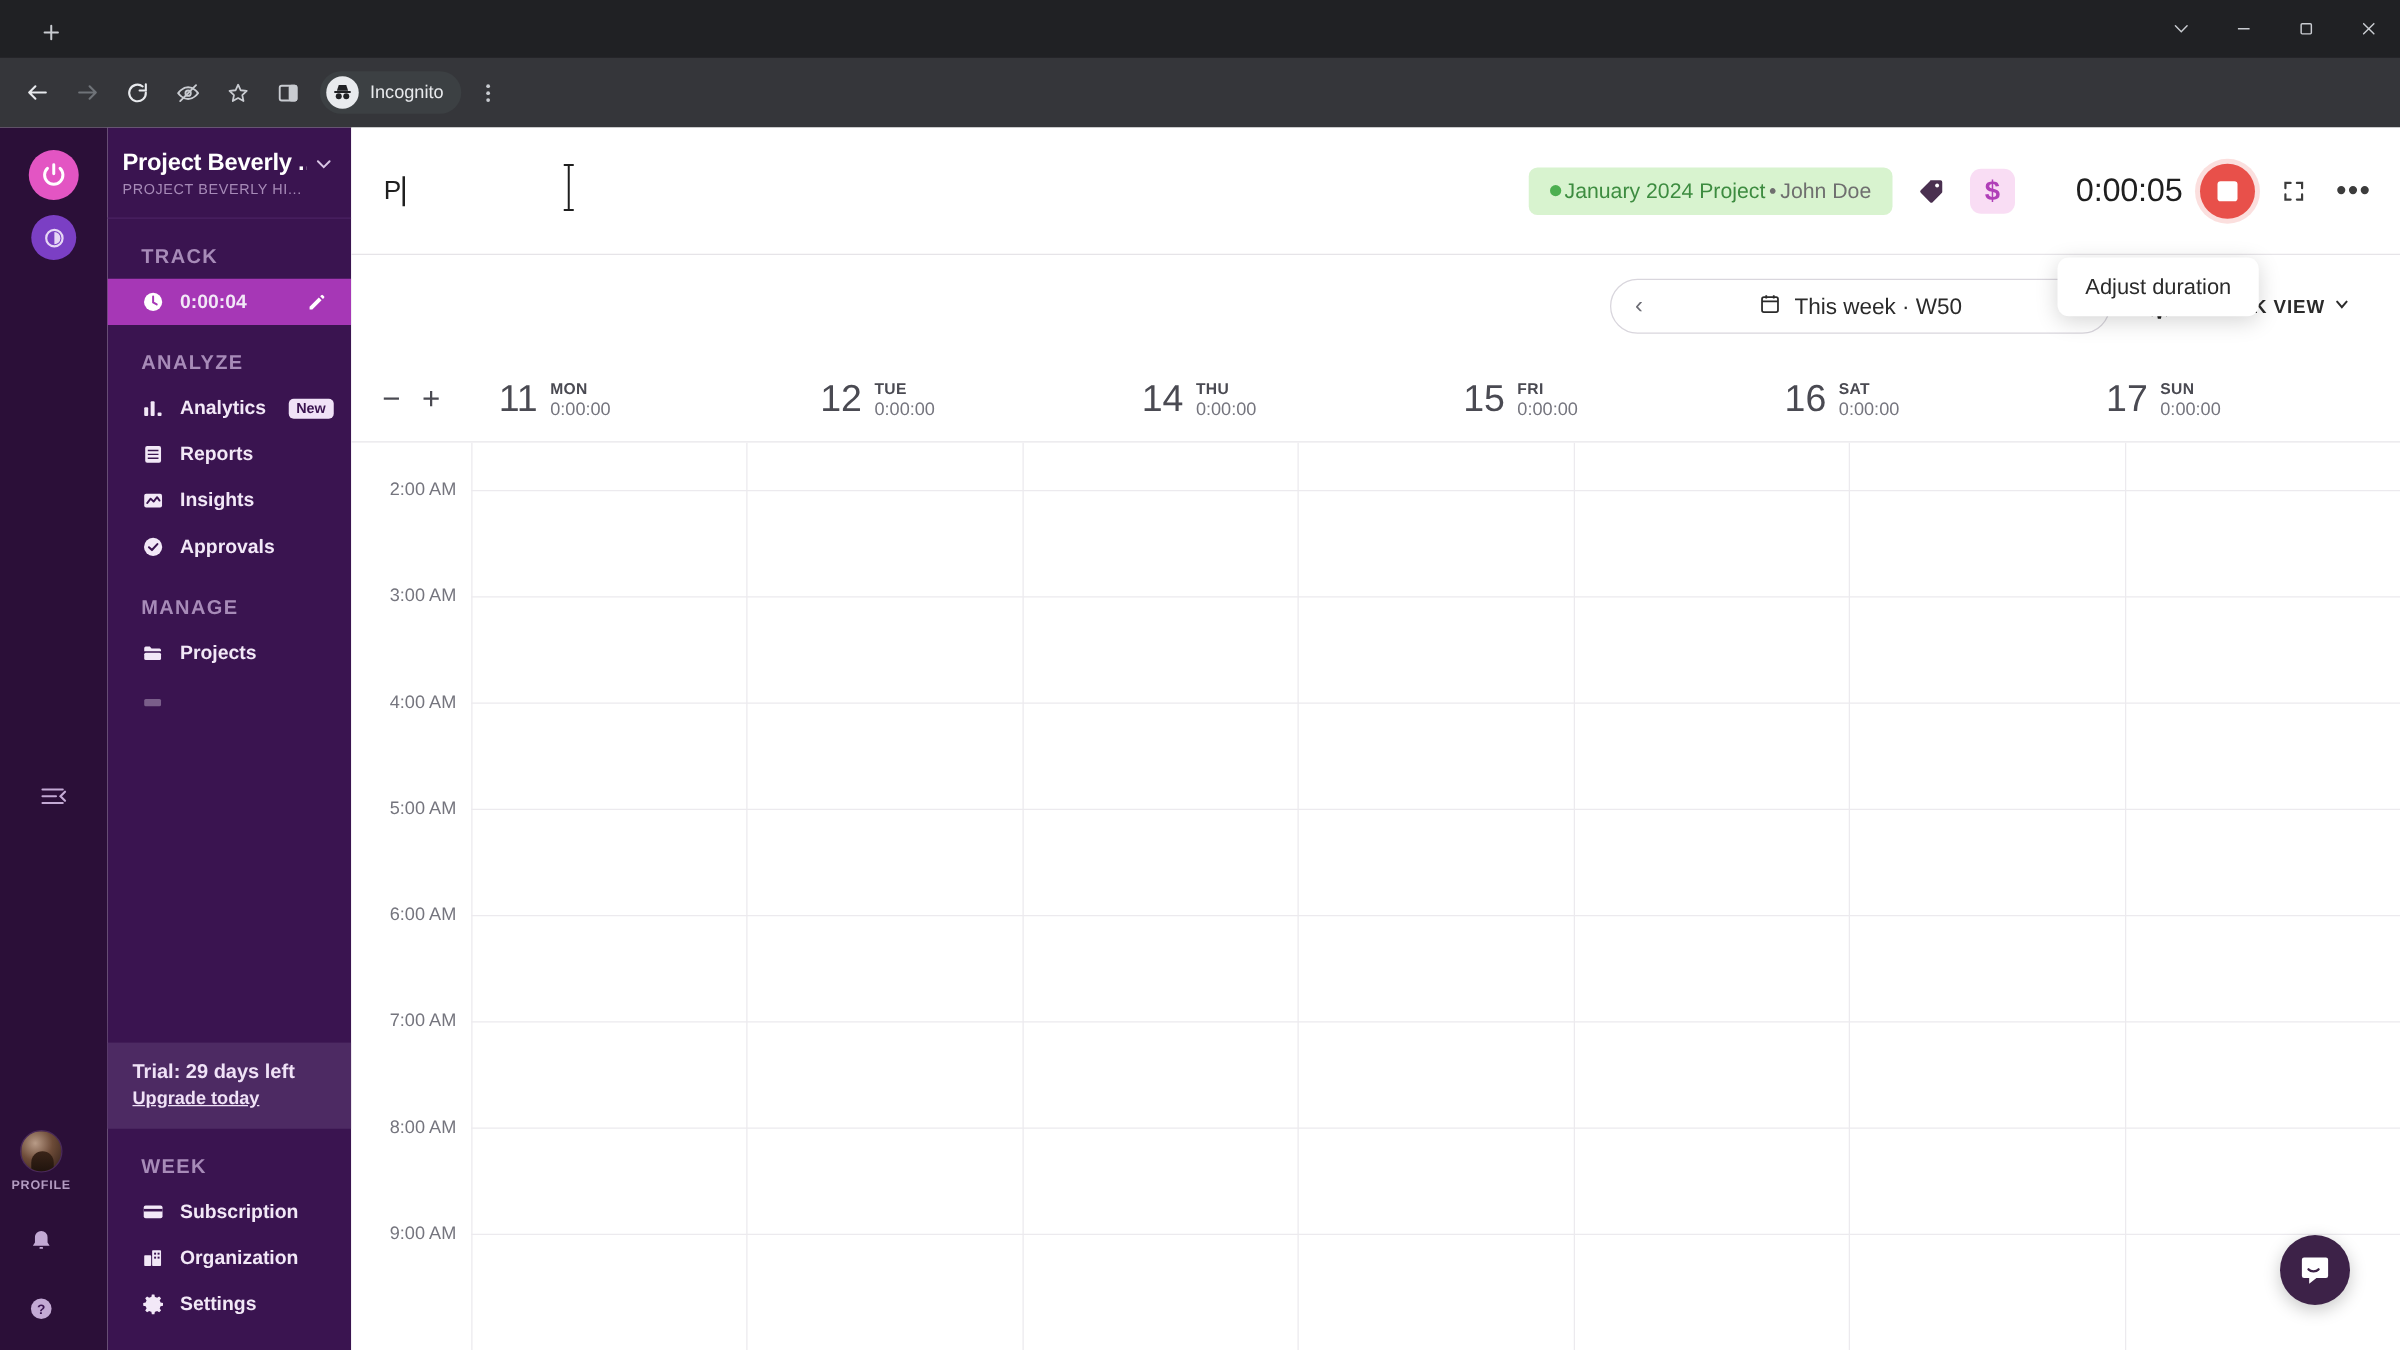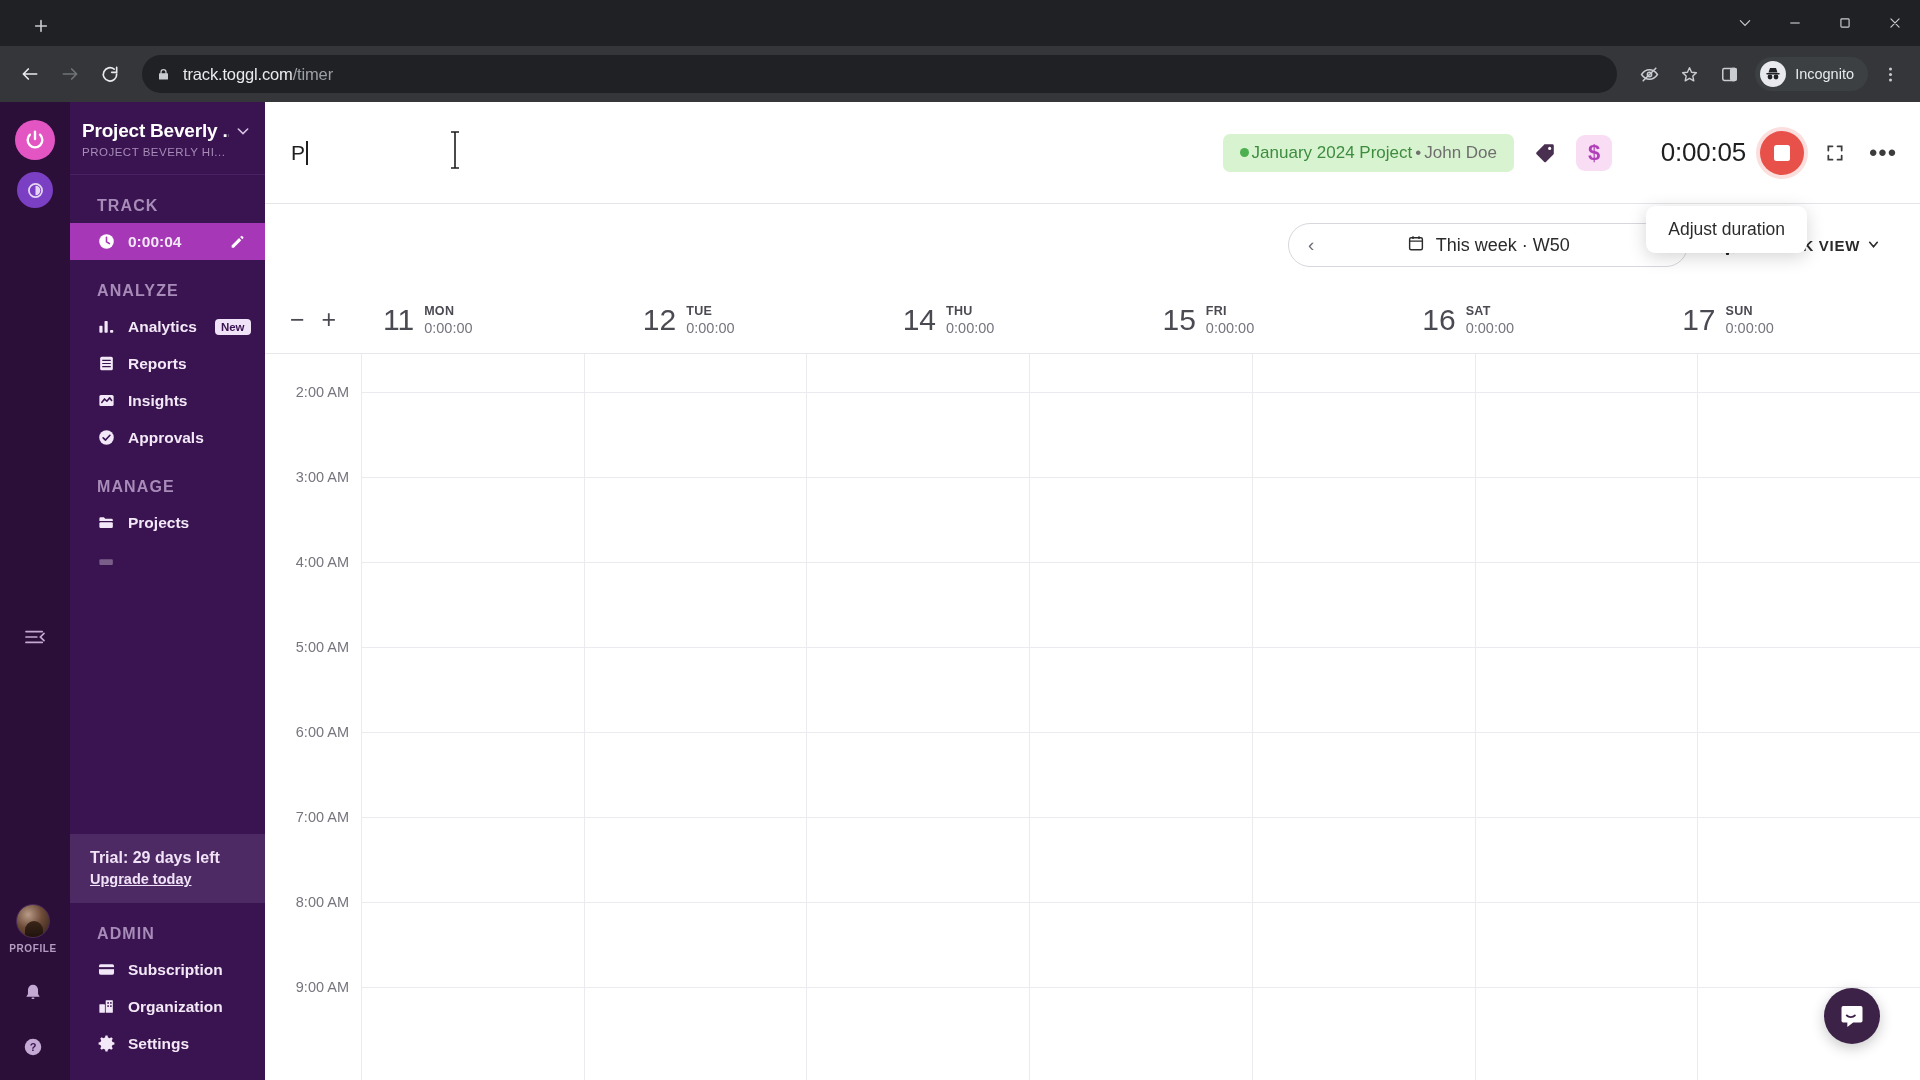--- a/index.html
+++ b/index.html
@@ -63,21 +63,21 @@
   }
   .incog-ava { width:26px; height:26px; border-radius:50%; background:#e8eaed; display:flex; align-items:center; justify-content:center; }
   .incog-ava svg { width:18px; height:18px; }
   .incog-label { color:#e8eaed; font-size:14.5px; }
 
   
   .app { position:absolute; left:0; top:102px; width:1920px; height:978px; background:#fff; display:flex; }
 
   
   .rail {
-    width:70px; background:#2b0f38; flex:none; position:relative;
+    width:86px; background:#2b0f38; flex:none; position:relative;
     display:flex; flex-direction:column; align-items:center;
   }
   .rail-logo { width:40px; height:40px; border-radius:50%; background:#e355c3; margin-top:18px; display:flex; align-items:center; justify-content:center; }
   .rail-logo svg { width:22px; height:22px; }
   .rail-logo2 { width:36px; height:36px; border-radius:50%; background:#7b3fc4; margin-top:12px; display:flex; align-items:center; justify-content:center; }
   .rail-logo2 svg { width:21px; height:21px; }
   .rail-collapse { position:absolute; top:520px; left:50%; transform:translateX(-50%); width:30px; height:30px; display:flex; align-items:center; justify-content:center; }
   .rail-collapse svg { width:22px; height:18px; }
   .rail-bottom { position:absolute; bottom:0; left:0; width:66px; display:flex; flex-direction:column; align-items:center; padding-bottom:18px; }
   .rail-avatar {
@@ -256,28 +256,20 @@
       <svg viewBox="0 0 24 24" stroke="#6f7378" stroke-width="2" fill="none" stroke-linecap="round" stroke-linejoin="round">
           <path d="M4 12 H20 M14 6 L20 12 L14 18"></path>
         </svg>
     </div>
     <div class="navbtn">
       <svg viewBox="0 0 24 24" stroke="#e8eaed" stroke-width="2" fill="none" stroke-linecap="round">
           <path d="M20 12 A8 8 0 1 1 17 6.2"></path>
           <path d="M20 4 L20 10 L14 10"></path>
         </svg>
     </div>
-    <div class="omnibox">
-      <span class="lock">
-        <svg viewBox="0 0 24 24" fill="#c9ccd1">
-            <path d="M7 10 V8 a5 5 0 0 1 10 0 v2 h1.2 a1 1 0 0 1 1 1 v8 a1 1 0 0 1 -1 1 H5.8 a1 1 0 0 1 -1 -1 v-8 a1 1 0 0 1 1 -1z M9 10 h6 V8 a3 3 0 0 0 -6 0z"></path>
-          </svg>
-      </span>
-      <span class="url"><span>track.toggl.com</span><span class="dim">/timer</span></span>
-    </div>
     <div class="tb-right">
       <div class="tb-ic">
         <svg viewBox="0 0 24 24" stroke="#c9ccd1" stroke-width="1.9" fill="none" stroke-linecap="round">
           <path d="M2 12 s4-6 10-6 10 6 10 6 -4 6 -10 6 S2 12 2 12z"></path>
             <circle cx="12" cy="12" r="2.7"></circle>
             <path d="M4 20 L20 4"></path>
         </svg>
       </div>
       <div class="tb-ic">
         <svg viewBox="0 0 24 24" stroke="#c9ccd1" stroke-width="1.8" fill="none" stroke-linejoin="round">
@@ -442,21 +434,21 @@
         </div>
         <div class="sb-fade"></div>
       </div>
 
       <div class="trial">
         <div class="trial-t">Trial: 29 days left</div>
         <a class="trial-link">Upgrade today</a>
       </div>
 
       <div class="admin-block">
-        <div class="sb-section-label">ADMIN</div>
+        <div class="sb-section-label">WEEK</div>
         <div class="sb-item">
           <span class="sb-ic">
             <svg viewBox="0 0 24 24" fill="#f2e8f7">
                 <rect x="2.5" y="5.5" width="19" height="13" rx="2"></rect>
                 <rect x="2.5" y="9" width="19" height="2.6" fill="#3a1450"></rect>
               </svg>
           </span>
           <span>Subscription</span>
         </div>
         <div class="sb-item">

